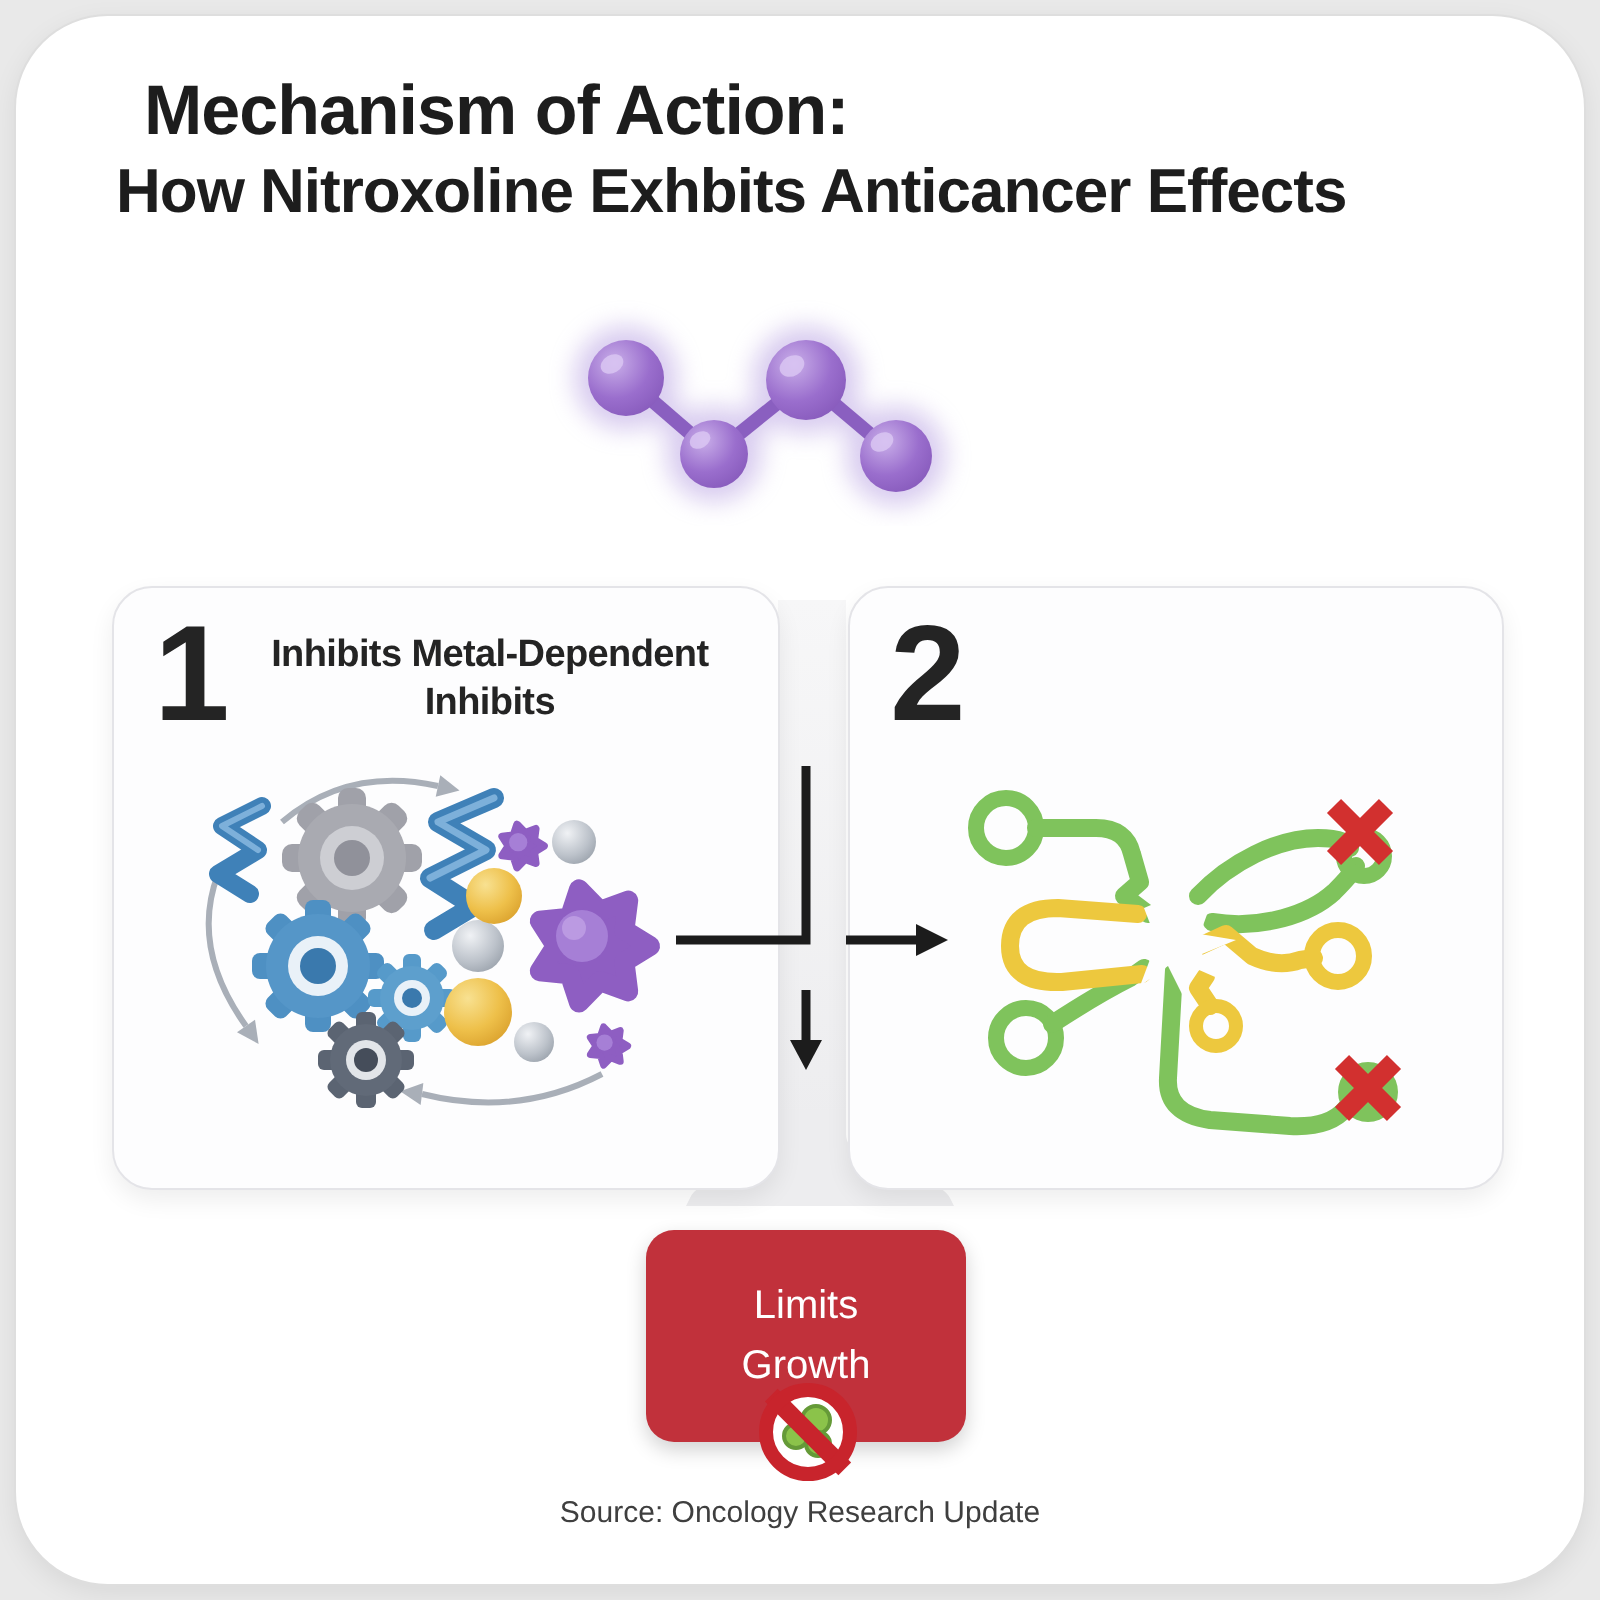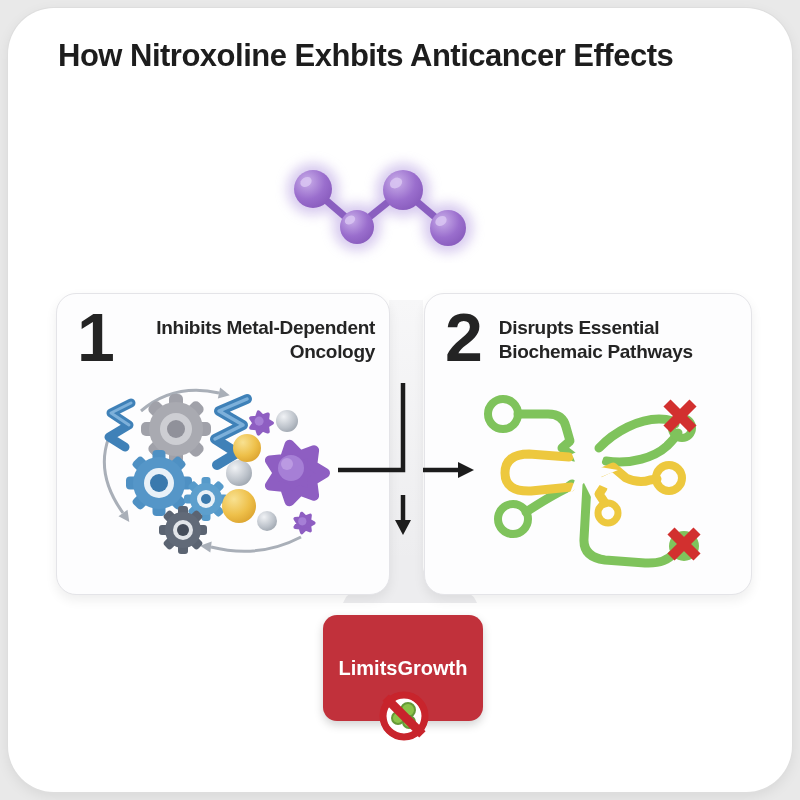--- a/index.html
+++ b/index.html
@@ -17,40 +17,41 @@
   .flare{position:absolute;left:340px;top:555px;}
   
   .stepbox{position:absolute;top:293px;height:300px;background:#fdfdfe;border:1px solid #e4e4e8;
            border-radius:20px;box-shadow:0 5px 12px rgba(0,0,0,.07);}
   #box1{left:56px;width:332px;}
   #box2{left:424px;width:326px;}
   .stephead{display:flex;align-items:flex-start;padding:12px 14px 0 20px;}
   .stepnum{font-size:68px;font-weight:800;line-height:.92;color:#242424;flex:0 0 auto;}
   .steptitle{flex:1 1 auto;padding-top:10px;color:#242424;font-weight:700;font-size:19px;
              line-height:1.25;letter-spacing:-.3px;white-space:nowrap;}
-  #box1 .steptitle{text-align:right;}
+  #box1 .steptitle{text-align:center;}
   #box2 .steptitle{text-align:left;padding-left:16px;}
   .illus{position:absolute;}
   
   .flow{position:absolute;left:330px;top:375px;}
   
   .outcome{position:absolute;left:323px;top:615px;width:160px;height:106px;background:#c1313b;
-           border-radius:14px;box-shadow:0 4px 10px rgba(0,0,0,.18);display:flex;flex-direction:row;
-           align-items:center;justify-content:center;color:#ffffff;font-weight:700;font-size:20px;
+           border-radius:14px;box-shadow:0 4px 10px rgba(0,0,0,.18);display:flex;flex-direction:column;
+           align-items:center;justify-content:center;color:#ffffff;font-weight:400;font-size:20px;
            line-height:1.5;text-align:center;}
   .nocell{position:absolute;left:379px;top:691px;}
   .source{position:absolute;left:0;top:748px;width:800px;text-align:center;color:#3f3f3f;font-size:15px;}
 </style>
 </head>
 <body>
 
 <div id="canvas">
   <div class="card"></div>
 
   <div class="hdr">
+    <h1>Mechanism of Action:</h1>
     <h2>How Nitroxoline Exhbits Anticancer Effects</h2>
   </div>
 
   <svg width="300" height="118" viewBox="0 0 300 118" style="position:absolute;left:250px;top:145px;">
     <defs>
       <radialGradient id="gp" cx="0.35" cy="0.3" r="0.85">
         <stop offset="0" stop-color="#c9aee9"></stop>
           <stop offset="0.55" stop-color="#9a6ecd"></stop>
           <stop offset="1" stop-color="#8356b8"></stop>
       </radialGradient>
@@ -83,21 +84,21 @@
   <div class="strip"></div>
   <svg class="flare" width="140" height="50" viewBox="0 0 140 50">
     <path d="M 49,0 L 49,12 C 49,30 10,32 5,44 L 3,48 L 137,48 L 135,44 C 130,32 83,30 83,12 L 83,0 Z" fill="#ededef"></path>
   </svg>
 
   <div id="box1" class="stepbox">
     <div class="stephead">
       <div class="stepnum">1</div>
       <div class="steptitle">
         <div>Inhibits Metal-Dependent</div>
-        <div>Oncology</div>
+        <div>Inhibits</div>
       </div>
     </div>
     <svg class="illus" style="left:2px;top:85px;" width="330" height="210" viewBox="0 0 330 210">
       <defs>
         <radialGradient id="gy" cx="0.35" cy="0.3" r="0.85">
           <stop offset="0" stop-color="#f8e191"></stop>
             <stop offset="0.55" stop-color="#eec04a"></stop>
             <stop offset="1" stop-color="#d79c28"></stop>
         </radialGradient>
         <radialGradient id="gg" cx="0.35" cy="0.3" r="0.85">
@@ -194,24 +195,20 @@
           <polygon points="29,0 16.2,7.8 18.1,22.7 4,17.5 -6.5,28.3 -11.2,14.1 -26.1,12.6 -18,0 -26.1,-12.6 -11.2,-14.1 -6.5,-28.3 4,-17.5 18.1,-22.7 16.2,-7.8" fill="#8e5ec2" stroke="#8e5ec2" stroke-width="10" stroke-linejoin="round"></polygon>
           <circle cx="-5" cy="-5" r="12" fill="#a67fd6"></circle>
         </g>
       </g>
     </svg>
   </div>
 
   <div id="box2" class="stepbox">
     <div class="stephead">
       <div class="stepnum">2</div>
-      <div class="steptitle">
-        <div>Disrupts Essential</div>
-        <div>Biochemaic Pathways</div>
-      </div>
     </div>
     <svg class="illus" style="left:28px;top:97px;" width="300" height="185" viewBox="0 0 300 185">
 
       <g stroke="#7fc35c" stroke-width="9" fill="none" stroke-linecap="round" stroke-linejoin="round">
         <circle cx="50" cy="23" r="15" stroke-width="8"></circle>
         <path d="M 65,23 L 95,23 Q 110,23 113,36 L 117,50 L 109,57 L 121,66"></path>
         <path d="M 146,57 C 162,40 186,28 206,28 C 215,28 221,30 222,33"></path>
         <path d="M 153,70 C 178,74 202,66 214,55 C 221,48 224,44 225,42"></path>
         <circle cx="229" cy="37" r="10" stroke-width="8"></circle>
         <circle cx="60" cy="128" r="15" stroke-width="8"></circle>
@@ -266,13 +263,14 @@
       <circle cx="19" cy="27" r="6" fill="#8bc34a" stroke="#659a38" stroke-width="2"></circle>
       <circle cx="30" cy="31" r="6" fill="#8bc34a" stroke="#659a38" stroke-width="2"></circle>
       <circle cx="23" cy="22" r="3" fill="#aed581"></circle>
     </g>
     <g transform="rotate(-45 25 25)">
         <rect x="20.5" y="-1" width="9" height="52" fill="#c8242c"></rect>
       </g>
     <circle cx="25" cy="25" r="21" fill="none" stroke="#c8242c" stroke-width="7"></circle>
   </svg>
 
+  <div class="source">Source: Oncology Research Update</div>
 </div>
 
 </body></html>

